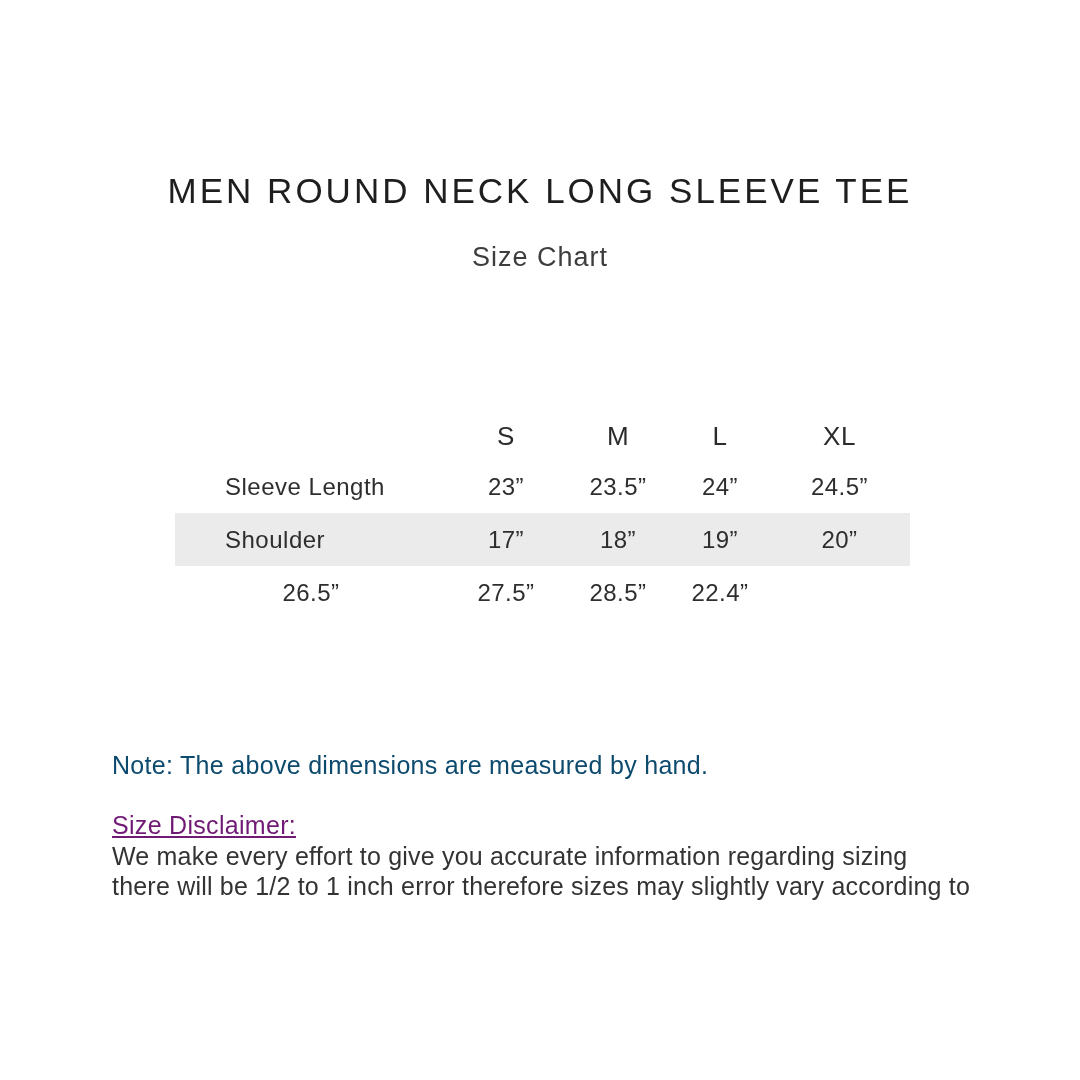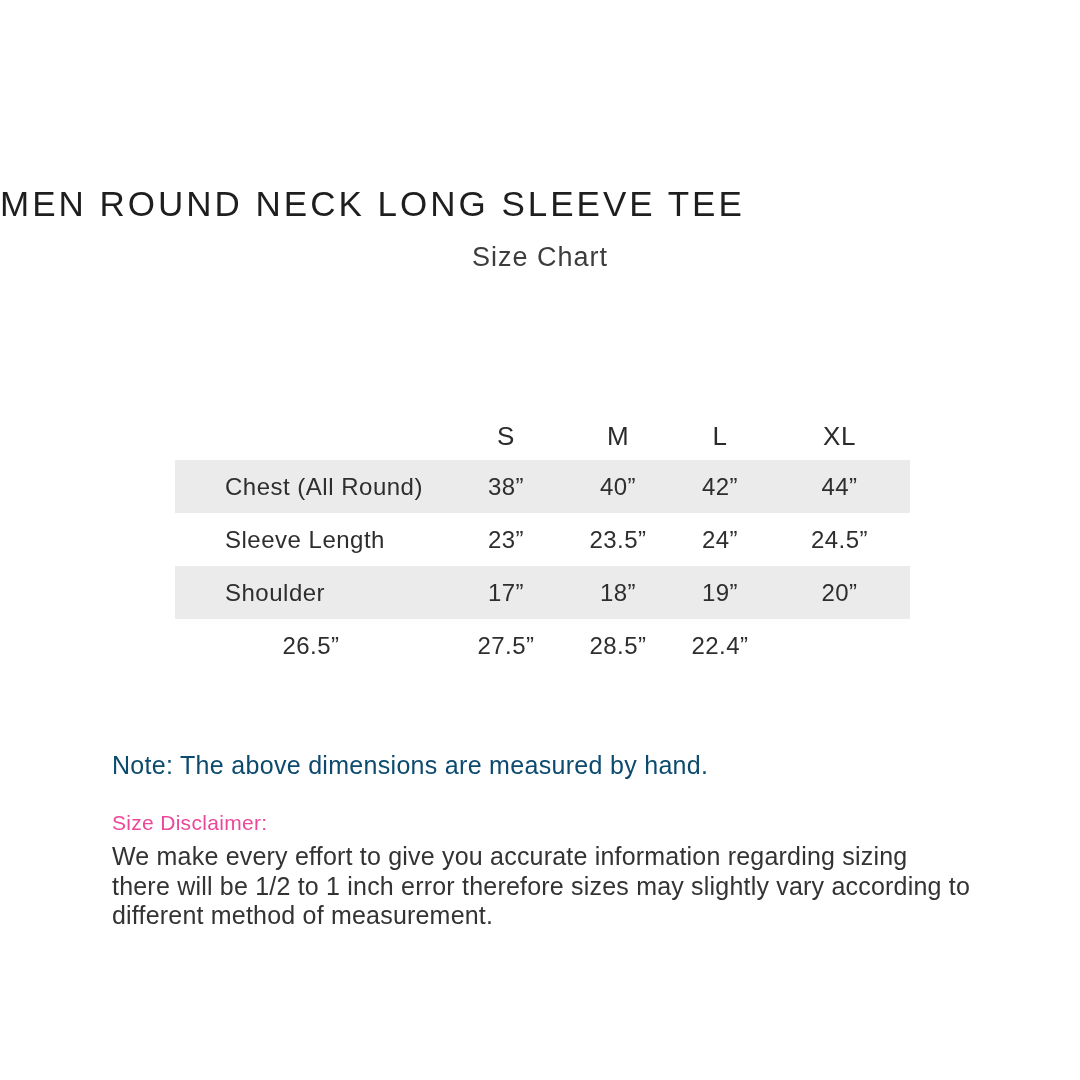--- a/index.html
+++ b/index.html
@@ -11,24 +11,24 @@
     height: 1080px;
     position: relative;
     background: #ffffff;
     font-family: "Liberation Sans", sans-serif;
     color: #2b2b2b;
     overflow: hidden;
   }
 
   .title {
     position: absolute;
-    top: 184px;
+    top: 171px;
     left: 0;
     width: 1080px;
-    text-align: left;
+    text-align: center;
     font-size: 35px;
     letter-spacing: 3px;
     font-weight: 500;
     color: #1e1e1e;
     white-space: nowrap;
   }
 
   .subtitle {
     position: absolute;
     top: 242px;
@@ -81,23 +81,24 @@
     top: 751px;
     font-size: 25px;
     letter-spacing: 0.3px;
     color: #0c4a6e;
   }
 
   .disclaimer-heading {
     position: absolute;
     left: 112px;
     top: 811px;
-    font-size: 21px;
+    font-size: 25px;
     letter-spacing: 0.3px;
-    color: #ec4899;
+    color: #701a75;
+    text-decoration: underline;
   }
 
   .disclaimer-body {
     position: absolute;
     left: 112px;
     top: 842px;
     font-size: 25px;
     letter-spacing: 0.2px;
     color: #333333;
   }
@@ -115,27 +116,20 @@
 <div class="size-table">
 
   <div class="t-row t-head">
     <div class="cell-label"></div>
     <div class="cell-val">S</div>
     <div class="cell-val">M</div>
     <div class="cell-val">L</div>
     <div class="cell-val">XL</div>
   </div>
 
-  <div class="t-row t-data shaded">
-    <div class="cell-label">Chest (All Round)</div>
-    <div class="cell-val">38”</div>
-    <div class="cell-val">40”</div>
-    <div class="cell-val">42”</div>
-    <div class="cell-val">44”</div>
-  </div>
 
   <div class="t-row t-data">
     <div class="cell-label">Sleeve Length</div>
     <div class="cell-val">23”</div>
     <div class="cell-val">23.5”</div>
     <div class="cell-val">24”</div>
     <div class="cell-val">24.5”</div>
   </div>
 
   <div class="t-row t-data shaded">
@@ -155,14 +149,13 @@
 
 </div>
 
 <div class="note">Note: The above dimensions are measured by hand.</div>
 
 <div class="disclaimer-heading">Size Disclaimer:</div>
 
 <div class="disclaimer-body">
   <div class="line">We make every effort to give you accurate information regarding sizing</div>
   <div class="line">there will be 1/2 to 1 inch error therefore sizes may slightly vary according to</div>
-  <div class="line">different method of measurement.</div>
 </div>
 
 </body></html>

